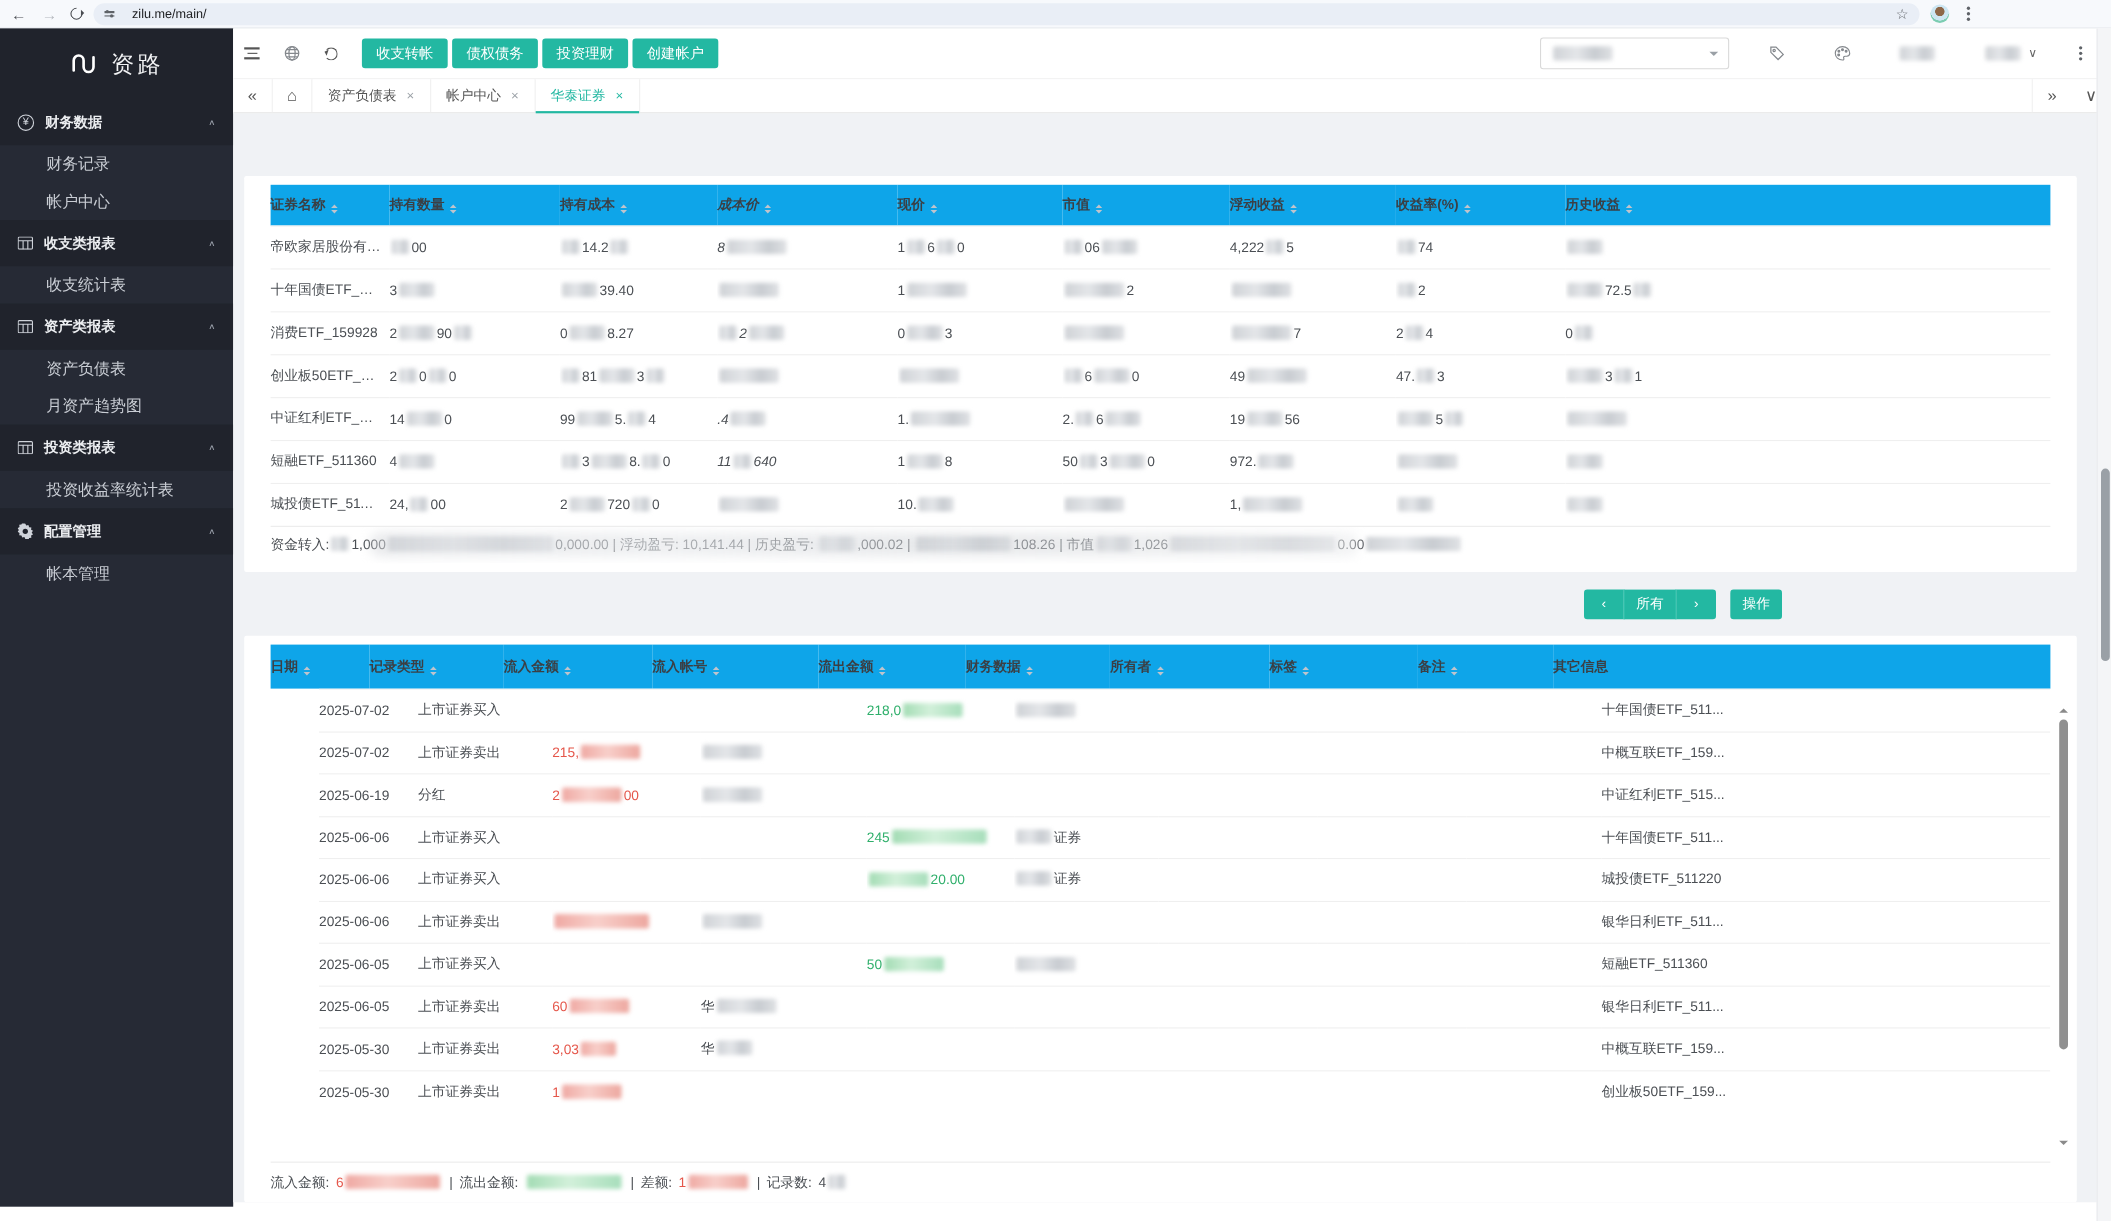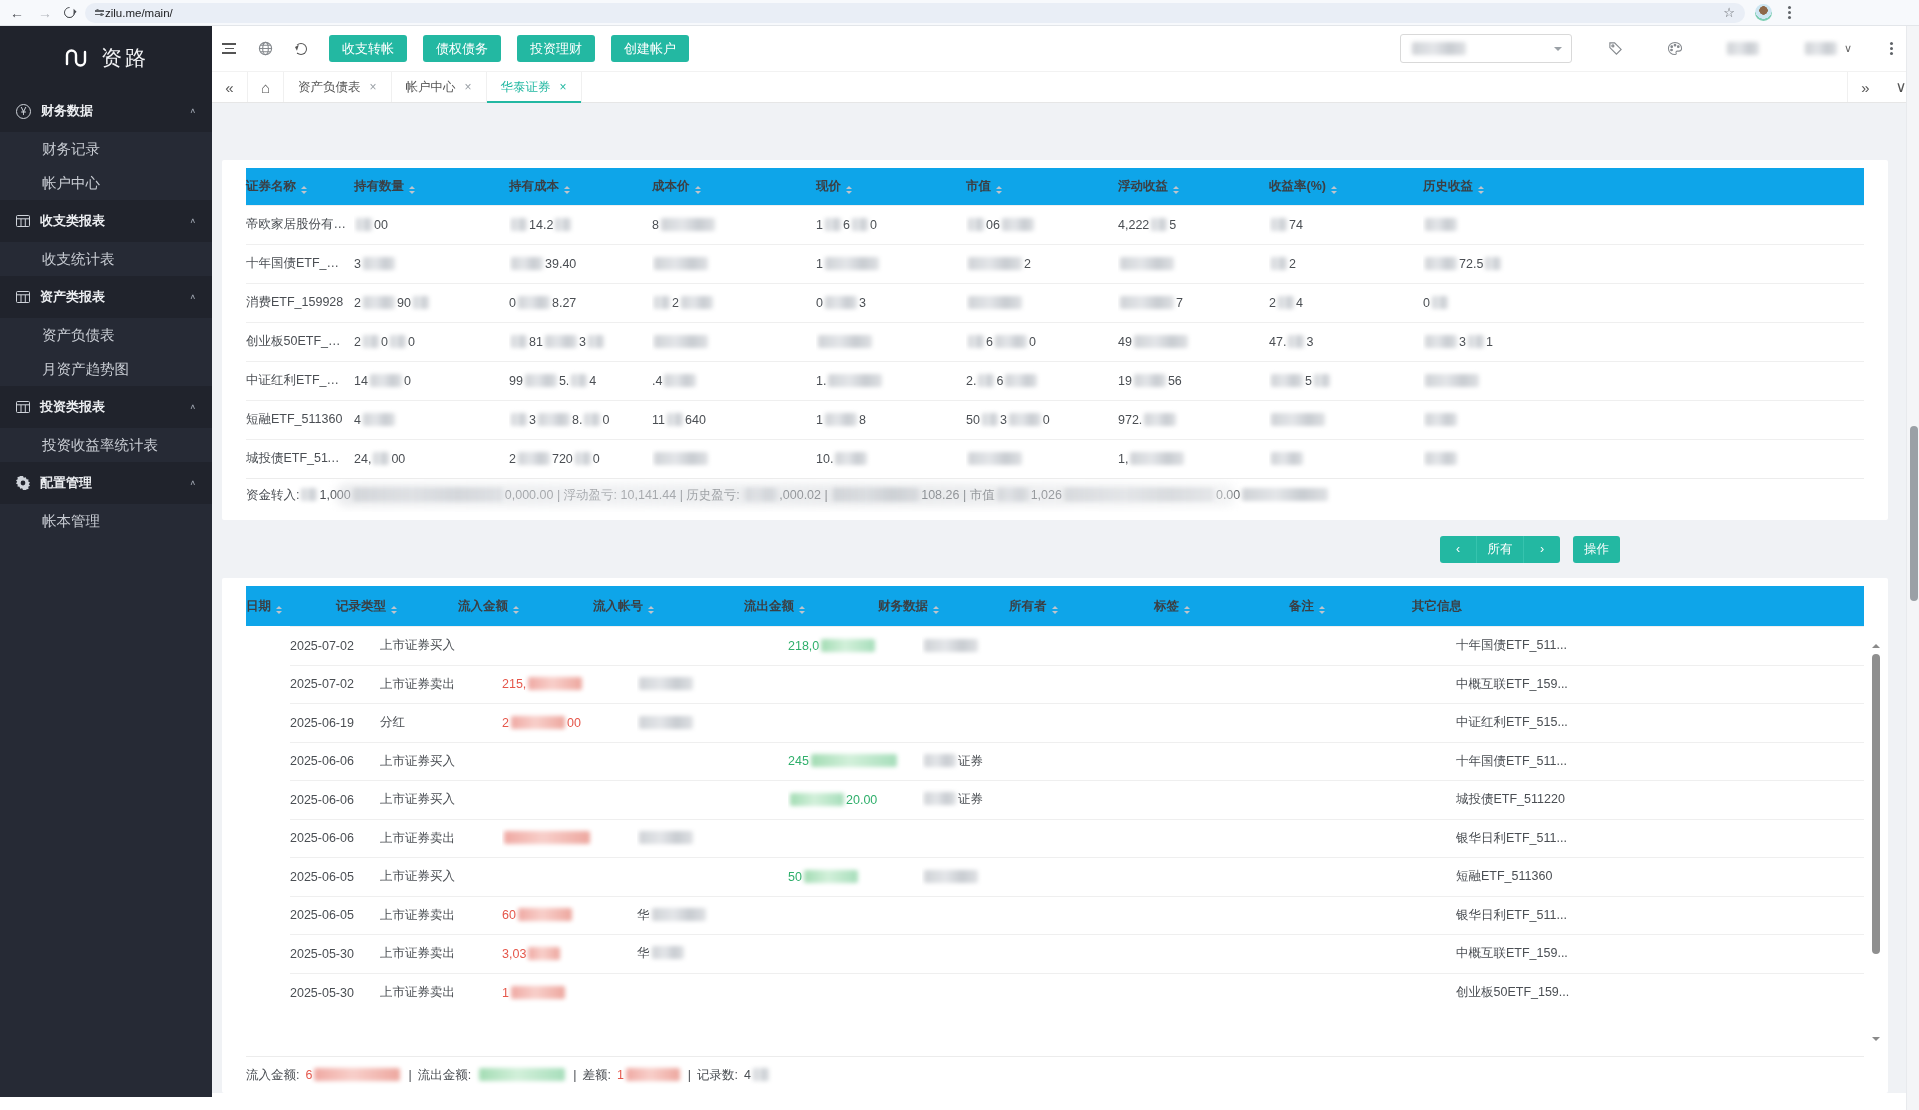--- a/index.html
+++ b/index.html
@@ -5,21 +5,21 @@
   *{margin:0;padding:0;box-sizing:border-box;}
   html,body{width:1919px;height:1110px;overflow:hidden;background:#fff;
     font-family:"Liberation Sans","DejaVu Sans",sans-serif;}
   
   .chrome{position:absolute;left:0;top:0;width:1919px;height:26px;background:#f7f9fc;
     border-bottom:1px solid #e3e6ea;display:flex;align-items:center;padding:0 8px;gap:10px;}
   .nav-ic{font-size:14px;color:#4a4d52;width:18px;text-align:center;cursor:pointer;}
   .nav-ic.dis{color:#b4b8bd;}
   .reload-css{width:11px;height:11px;border:1.6px solid #4a4d52;border-radius:50%;border-top-color:transparent;position:relative;transform:rotate(45deg);}
   .reload-css:after{content:"";position:absolute;left:6px;top:-4px;border:3px solid transparent;border-bottom-color:#4a4d52;transform:rotate(45deg);}
-  .omnibox{flex:0 0 auto;width:1660px;height:20px;background:#e9eef6;border-radius:10px;display:flex;align-items:center;padding:0 10px;gap:1px;}
+  .omnibox{flex:0 0 auto;width:1660px;height:20px;background:#e9eef6;border-radius:10px;display:flex;align-items:center;padding:0 10px;gap:16px;}
   .chip-ic{display:inline-flex;flex-direction:column;gap:2px;}
   .chip-ic i{display:block;width:9px;height:1.5px;background:#5f6368;position:relative;}
   .chip-ic i:after{content:"";position:absolute;width:3px;height:3px;border-radius:50%;background:#5f6368;top:-1px;}
   .chip-ic i:nth-child(1):after{left:1px;} .chip-ic i:nth-child(2):after{right:1px;}
   .url{font-size:11.5px;color:#202124;flex:1;}
   .star{color:#5f6368;font-size:13px;cursor:pointer;}
   .avatar{width:17px;height:17px;border-radius:50%;background:radial-gradient(circle at 50% 38%,#8d6748 0 4px,#cde6f2 4.5px 60%,#7ccdb2 62%);cursor:pointer;}
   .vdots{display:inline-block;width:3px;height:3px;border-radius:50%;background:#5f6368;box-shadow:0 -5px 0 #5f6368,0 5px 0 #5f6368;margin:0 6px;cursor:pointer;}
   
   .sidebar{position:absolute;left:0;top:26px;width:212px;height:1071px;background:#262a35;color:#cfd3da;}
@@ -32,21 +32,21 @@
   .circ-yuan{width:15px;height:15px;border:1.2px solid #cfd3da;border-radius:50%;font-size:10px;line-height:13px;text-align:center;color:#cfd3da;}
   
   .main{position:absolute;left:212px;top:26px;width:1707px;height:1067px;background:#f0f2f5;display:flex;flex-direction:column;}
   .toolbar{height:46px;background:#fff;display:flex;align-items:center;padding:0 20px 0 10px;gap:22px;border-bottom:1px solid #f2f2f2;}
   .tb-ic{color:#6d7277;cursor:pointer;display:inline-flex;align-items:center;}
   .lines-ic{display:inline-flex;flex-direction:column;gap:3px;}
   .lines-ic i{display:block;height:1.6px;background:#555;}
   .lines-ic i:nth-child(1){width:14px;} .lines-ic i:nth-child(2){width:9px;} .lines-ic i:nth-child(3){width:14px;}
   .refresh-css{width:12px;height:12px;border:1.7px solid #555;border-radius:50%;border-left-color:transparent;position:relative;}
   .refresh-css:after{content:"";position:absolute;left:-4px;top:0px;border:3.5px solid transparent;border-right-color:#555;transform:rotate(18deg);}
-  .btn{background:#23b8a2;color:#fff;border:none;border-radius:3px;height:27px;padding:0 13px;font-size:13px;cursor:pointer;margin-right:16px;}
+  .btn{background:#23b8a2;color:#fff;border:none;border-radius:3px;height:27px;padding:0 13px;font-size:13px;cursor:pointer;margin-right:4px;}
   .spacer{flex:1;}
   .tb-select{width:172px;height:29px;border:1px solid #d9d9d9;border-radius:3px;display:flex;align-items:center;padding:0 9px;gap:6px;cursor:pointer;background:#fff;}
   .caret-dn{width:0;height:0;border:4.5px solid transparent;border-top-color:#9aa0a6;margin-top:4px;margin-left:auto;}
   .user-chip{display:flex;align-items:center;gap:5px;cursor:pointer;color:#666;font-size:11px;}
   
   .tabbar{height:31px;background:#fff;border-bottom:1px solid #e6e6e6;display:flex;align-items:stretch;}
   .tab-tool{width:36px;display:flex;align-items:center;justify-content:center;color:#555;font-size:15px;cursor:pointer;border-right:1px solid #f0f0f0;}
   .tab{display:flex;align-items:center;gap:9px;padding:0 14px;font-size:12.5px;color:#555;border-right:1px solid #f0f0f0;cursor:pointer;position:relative;}
   .tab .x{color:#9aa0a6;font-size:12px;}
   .tab.active{color:#23b8a2;}
@@ -64,21 +64,21 @@
   tbody tr{border-top:1px solid #efefef;}
   td{font-size:12.5px;color:#4a4e53;white-space:nowrap;overflow:hidden;text-overflow:ellipsis;padding-right:8px;}
   .sort{display:inline-flex;flex-direction:column;gap:2px;margin-left:5px;vertical-align:1px;cursor:pointer;}
   .sort i{display:block;width:0;height:0;border:3.5px solid transparent;}
   .sort i.up{border-bottom-color:#c0c4cc;border-top:none;}
   .sort i.dn{border-top-color:#c0c4cc;border-bottom:none;}
   
   .t1 th:nth-child(1),.t1 td:nth-child(1){width:108px;}
   .t1 th:nth-child(2),.t1 td:nth-child(2){width:155px;}
   .t1 th:nth-child(3),.t1 td:nth-child(3){width:143px;}
-  .t1 th:nth-child(4),.t1 td:nth-child(4){width:164px;}
+  .t1 th:nth-child(4),.t1 td:nth-child(4){width:164px;font-style:italic;}
   .t1 th:nth-child(5),.t1 td:nth-child(5){width:150px;}
   .t1 th:nth-child(6),.t1 td:nth-child(6){width:152px;}
   .t1 th:nth-child(7),.t1 td:nth-child(7){width:151px;}
   .t1 th:nth-child(8),.t1 td:nth-child(8){width:154px;}
   
   .t2 th:nth-child(1),.t2 td:nth-child(1){width:90px;}
   .t2 th:nth-child(2),.t2 td:nth-child(2){width:122px;}
   .t2 th:nth-child(3),.t2 td:nth-child(3){width:135px;}
   .t2 th:nth-child(4),.t2 td:nth-child(4){width:151px;}
   .t2 th:nth-child(5),.t2 td:nth-child(5){width:134px;}

